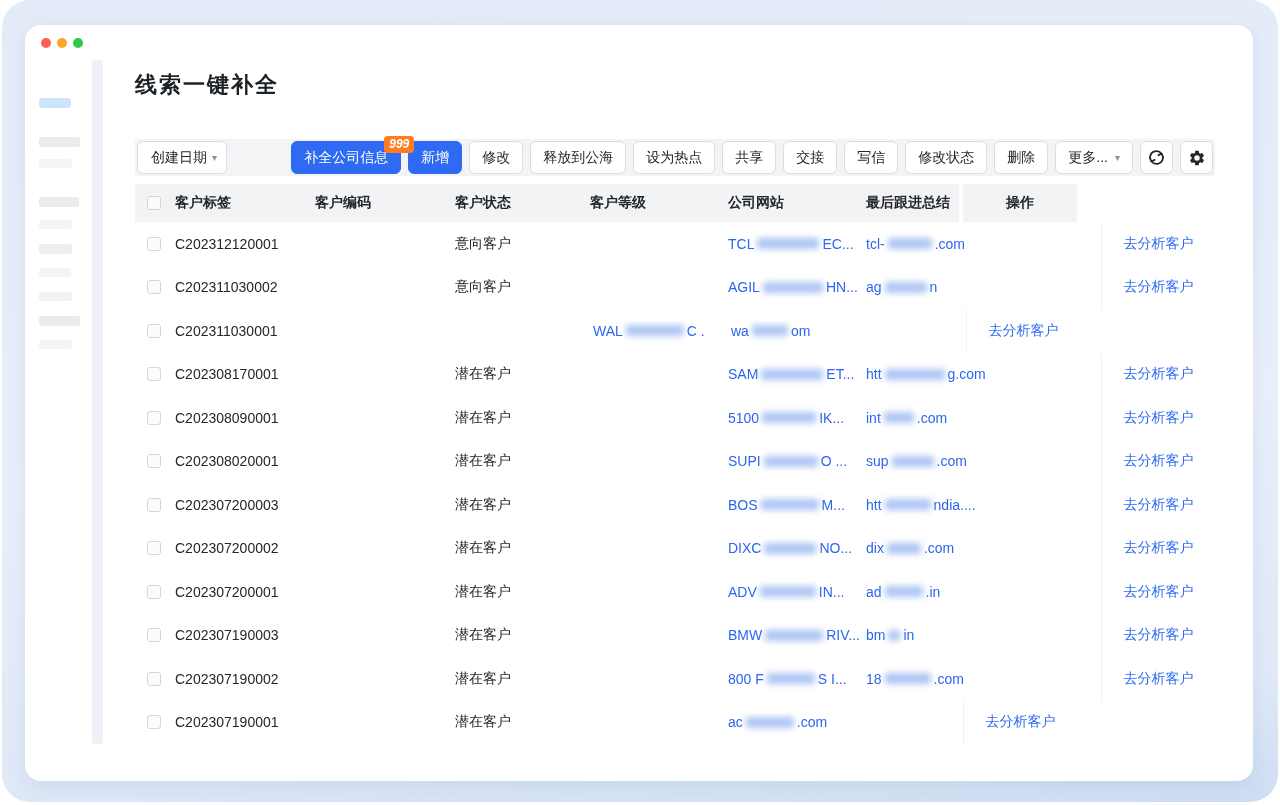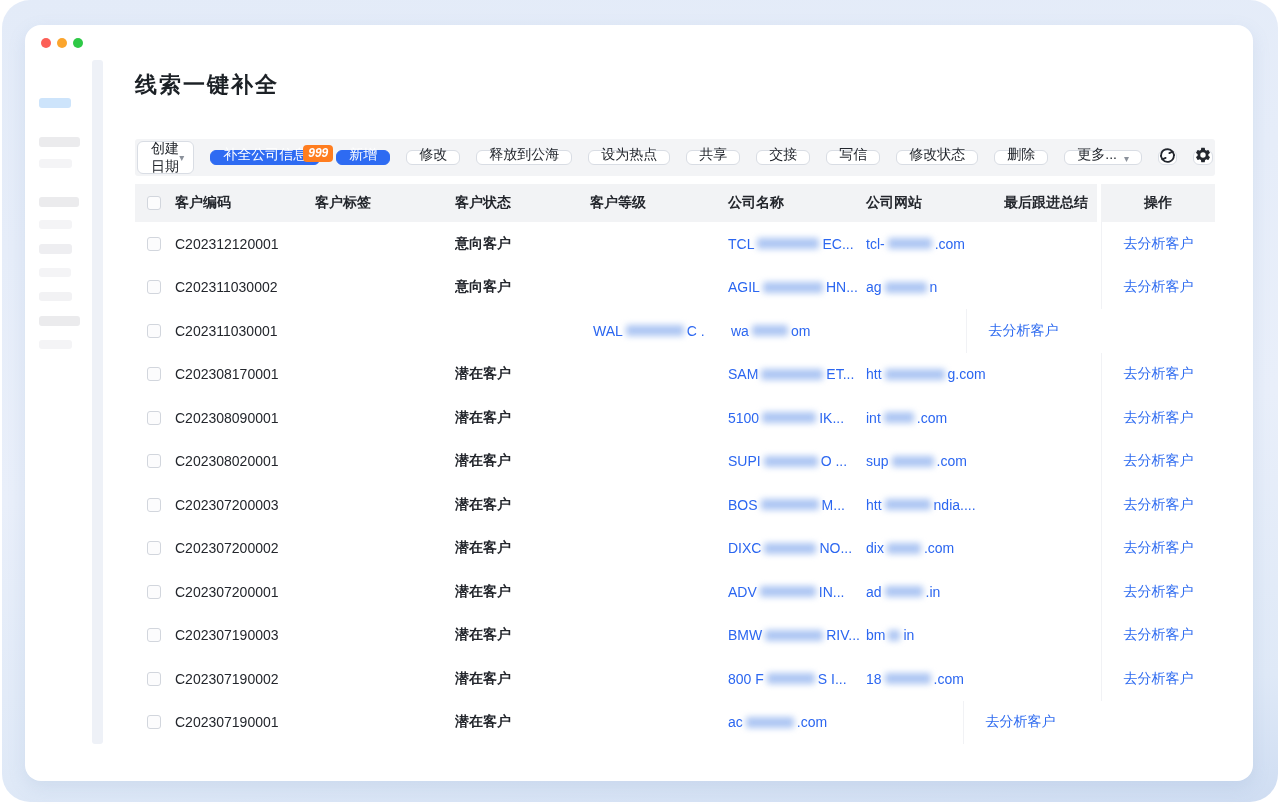--- a/index.html
+++ b/index.html
@@ -29,42 +29,42 @@
   
   .main{position:absolute;left:110px;top:0;width:1080px;height:756px}
   .page-title{position:absolute;left:0;top:45px;font-size:22px;font-weight:700;color:#1c2126;letter-spacing:2px}
   
   .toolbar{position:absolute;left:0;top:114px;width:1080px;height:37px;background:#f3f4f6;border-radius:3px;
     display:flex;align-items:center;padding:0 2px}
   .select{height:33px;width:90px;background:#fff;border:1px solid #d9dde4;border-radius:6px;display:flex;
     align-items:center;justify-content:space-between;padding:0 9px 0 13px;font-size:14px;color:#22262c;cursor:pointer}
   .caret{font-size:10px;color:#8b919b;line-height:1}
   .tb-spacer{flex:1}
-  .btn{height:15px;margin-left:16px;border-radius:6px;font-size:14px;display:flex;align-items:flex-end;
+  .btn{height:33px;margin-left:7px;border-radius:6px;font-size:14px;display:flex;align-items:center;
     padding:0 12px;white-space:nowrap;cursor:pointer}
   .btn.white{background:#fff;border:1px solid #d9dde4;color:#23272e}
   .btn.blue{background:#2e6bf2;border:1px solid #2e6bf2;color:#fff;font-weight:500}
   .btn.rel{position:relative}
   .btn.icon{width:33px;padding:0;justify-content:center;background:#fff;border:1px solid #d9dde4;color:#23272e}
   .badge{position:absolute;top:-6px;right:-14px;background:#ff7d1f;color:#fff;font-size:12px;font-weight:700;
     font-style:italic;line-height:17px;padding:0 5px;border-radius:4px}
   .more-caret{margin-left:7px}
   
   .thead{position:absolute;left:0;top:159px;width:1080px;height:38px;display:flex}
   .th{background:#f2f3f5;display:flex;align-items:center;font-size:14px;font-weight:700;color:#23262c;height:100%}
   .c0{width:40px}.c1{width:140px}.c2{width:140px}.c3{width:135px}.c4{width:138px}
   .c5{width:138px}.c6{width:138px}.c7{width:93px}.cg{width:4px;background:#fff}
   .c8{width:114px;justify-content:center}
   .tbody{position:absolute;left:0;top:197px;width:1080px}
   .row{height:43.5px;display:flex;align-items:center}
   .td{font-size:14px;color:#23262c;display:flex;align-items:center;height:100%;overflow:hidden;white-space:nowrap}
   .td.bc7{width:97px}
   .td.bc8{width:114px;justify-content:center;border-left:1px solid #f1f2f5}
   .cb{width:14px;height:14px;border:1px solid #d2d6dd;border-radius:3px;background:#fcfcfd;margin-left:12px;cursor:pointer;flex:none}
-  .status{font-weight:700}
+  .status{font-weight:400}
   .bluecell{color:#2b66f0;cursor:pointer}
   .blur{display:inline-block;height:11px;background:#adc6f3;border-radius:2px;filter:blur(3px);margin:0 3px;flex:none}
   .link{color:#2e6bf0;font-weight:500;cursor:pointer}
   svg{display:block}
 </style>
 </head>
 <body>
 
 <div class="backdrop"></div>
 
@@ -151,25 +151,24 @@
             <path d="M19.14 12.94c.04-.3.06-.61.06-.94s-.02-.64-.07-.94l2.03-1.58a.49.49 0 0 0 .12-.61l-1.92-3.32a.49.49 0 0 0-.59-.22l-2.39.96c-.5-.38-1.03-.7-1.62-.94l-.36-2.54a.48.48 0 0 0-.48-.41h-3.84c-.24 0-.43.17-.47.41l-.36 2.54c-.59.24-1.13.57-1.62.94l-2.39-.96a.49.49 0 0 0-.59.22L2.74 8.87c-.12.21-.08.47.12.61l2.03 1.58c-.05.3-.09.63-.09.94s.02.64.07.94l-2.03 1.58a.49.49 0 0 0-.12.61l1.92 3.32c.12.22.37.29.59.22l2.39-.96c.5.38 1.03.7 1.62.94l.36 2.54c.05.24.24.41.48.41h3.84c.24 0 .44-.17.47-.41l.36-2.54c.59-.24 1.13-.56 1.62-.94l2.39.96c.22.08.47 0 .59-.22l1.92-3.32a.49.49 0 0 0-.12-.61l-2.01-1.58zM12 15.6A3.6 3.6 0 1 1 12 8.4a3.6 3.6 0 0 1 0 7.2z"></path>
           </svg>
         </span>
       </div>
     </div>
 
     <div class="thead">
       <div class="th c0">
         <span class="cb"></span>
       </div>
+      <div class="th c2">客户标签</div>
       <div class="th c1">客户编码</div>
-      <div class="th c2">客户标签</div>
       <div class="th c3">客户状态</div>
       <div class="th c4">客户等级</div>
-      <div class="th c5">公司名称</div>
       <div class="th c6">公司网站</div>
       <div class="th c7">最后跟进总结</div>
       <div class="cg"></div>
       <div class="th c8">操作</div>
     </div>
 
     <div class="tbody">
         <div class="row">
         <div class="td c0">
           <span class="cb"></span>

